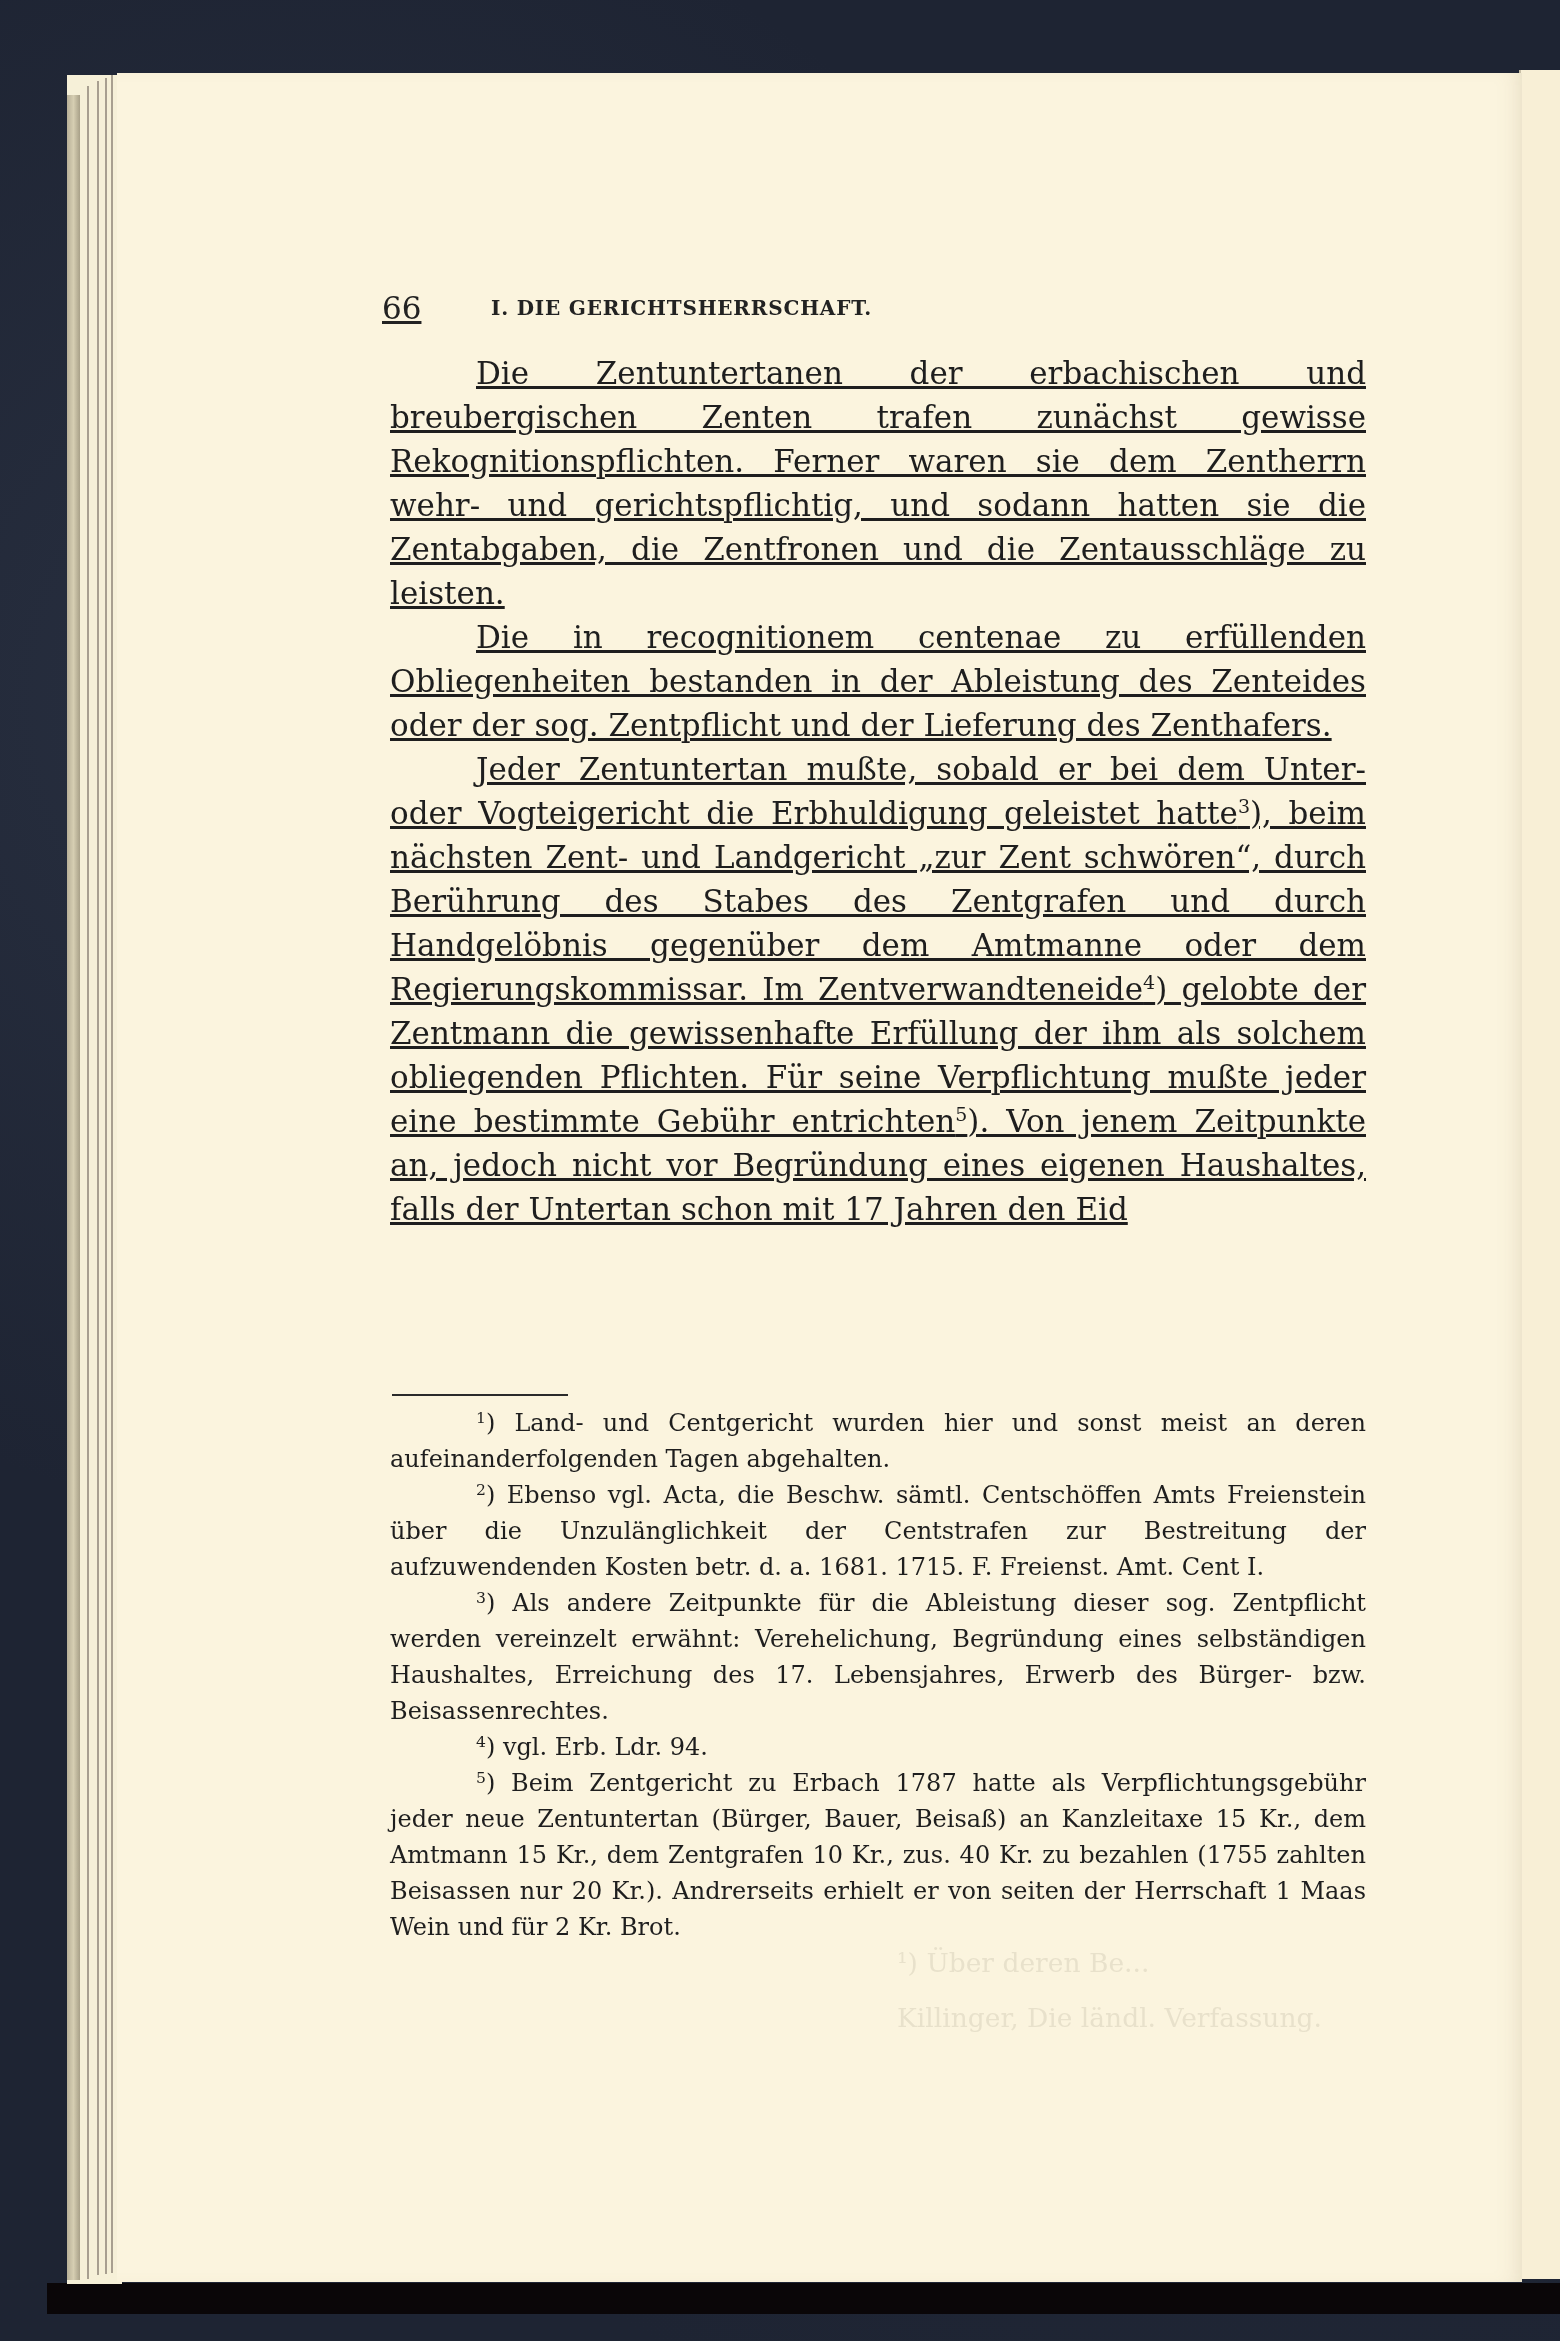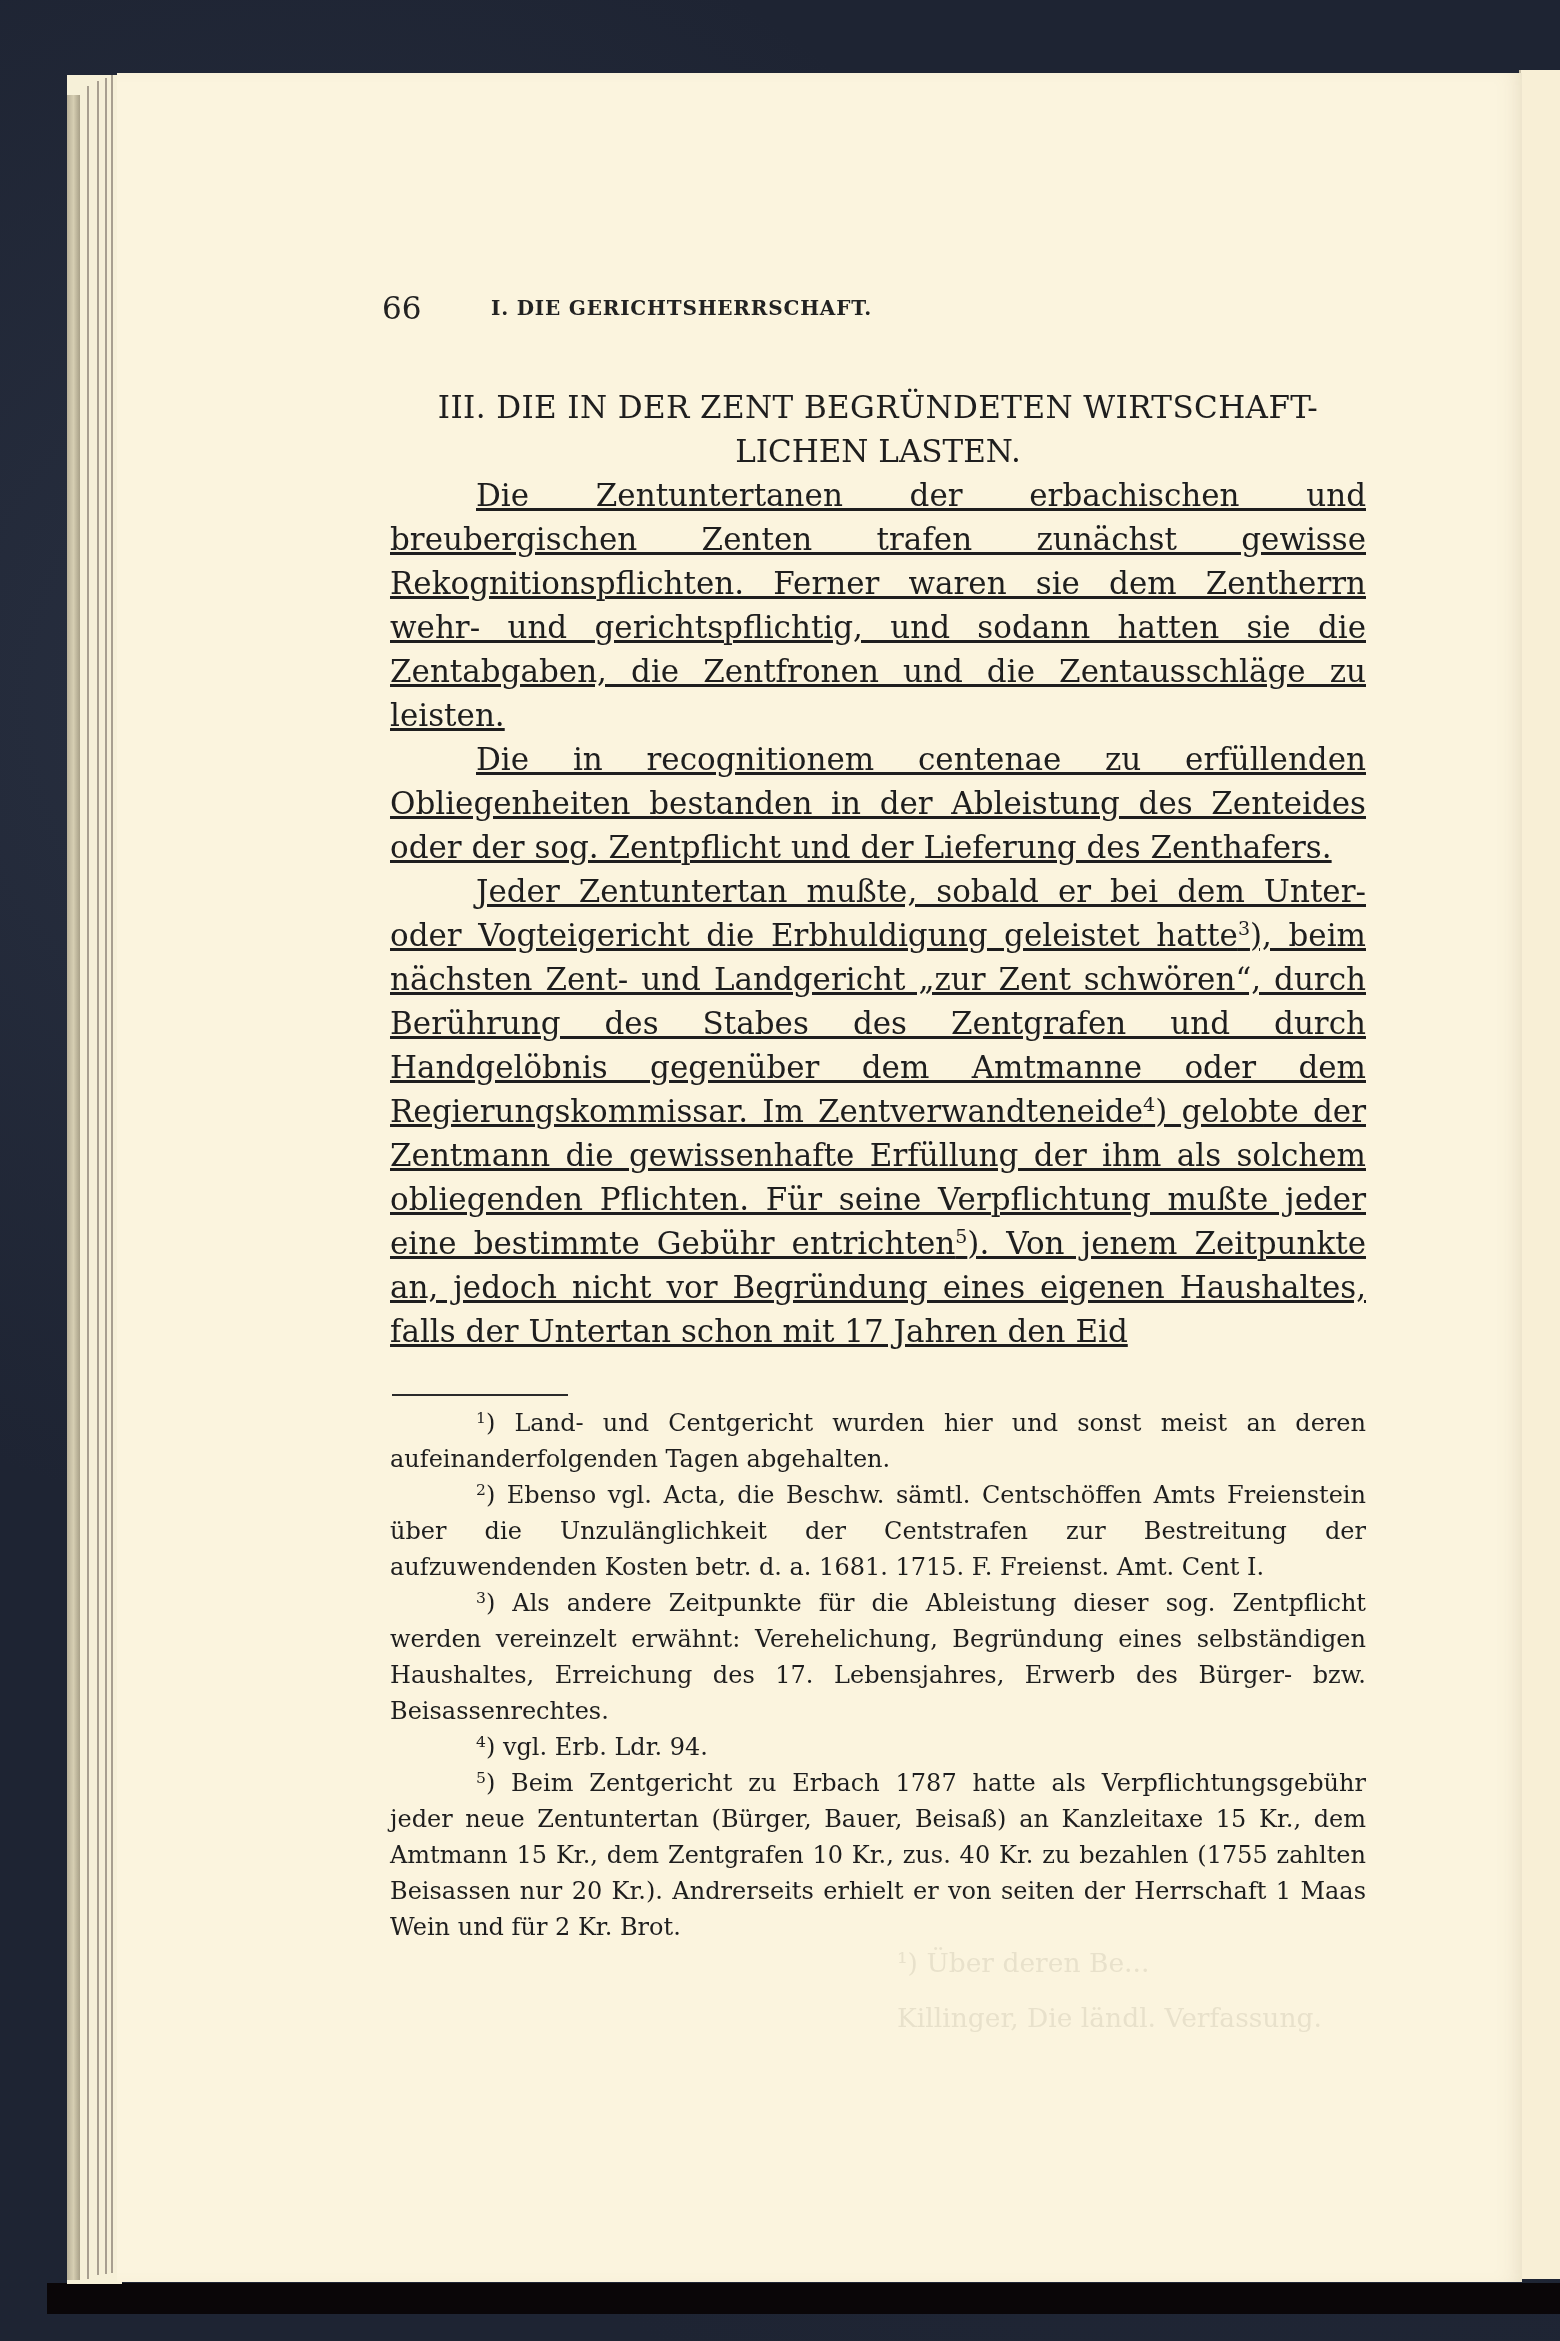--- a/index.html
+++ b/index.html
@@ -75,20 +75,21 @@
     top: 290px;
     width: 1046px;
     height: 39px;
   }
   .page-number {
     position: absolute;
     left: 0;
     top: 0;
     font-size: 31px;
     color: #222;
+    text-decoration: underline;
   }
   .chapter-title {
     position: absolute;
     left: 109px;
     top: 6.2px;
     font-size: 20px;
     letter-spacing: 0.8px;
     color: #222;
     font-weight: bold;
   }
@@ -176,24 +177,20 @@
   <div>Killinger, Die ländl. Verfassung.</div>
 </div>
 
 <div class="running-head">
   <span class="page-number">66</span>
   <span class="chapter-title">I. DIE GERICHTSHERRSCHAFT.</span>
 </div>
 
 <div class="text-block">
 
-  <div class="section-heading">
-    <div style="letter-spacing:0.4px;">III. DIE IN DER ZENT BEGRÜNDETEN WIRTSCHAFT-</div>
-    <div>LICHEN LASTEN.</div>
-  </div>
 
   <p class="indent">Die Zentuntertanen der erbachischen und breubergischen Zenten trafen zunächst gewisse Rekognitionspflichten. Ferner waren sie dem Zentherrn wehr- und gerichtspflichtig, und sodann hatten sie die Zentabgaben, die Zentfronen und die Zentausschläge zu leisten.</p>
   <p class="indent">Die in recognitionem centenae zu erfüllenden Obliegenheiten bestanden in der Ableistung des Zenteides oder der sog. Zentpflicht und der Lieferung des Zenthafers.</p>
   <p class="indent"><span>Jeder Zentuntertan mußte, sobald er bei dem Unter- oder Vogteigericht die Erbhuldigung geleistet hatte</span><sup>3</sup><span>), beim nächsten Zent- und Landgericht „zur Zent schwören“, durch Berührung des Stabes des Zentgrafen und durch Handgelöbnis gegenüber dem Amtmanne oder dem Regierungskommissar. Im Zentverwandteneide</span><sup>4</sup><span>) gelobte der Zentmann die gewissenhafte Erfüllung der ihm als solchem obliegenden Pflichten. Für seine Verpflichtung mußte jeder eine bestimmte Gebühr entrichten</span><sup>5</sup><span>). Von jenem Zeitpunkte an, jedoch nicht vor Begründung eines eigenen Haushaltes, falls der Untertan schon mit 17 Jahren den Eid</span></p>
 </div>
 
 <div class="footnote-rule"></div>
 
 <div class="footnotes">
   <p><span class="fn-mark">1</span><span>) Land- und Centgericht wurden hier und sonst meist an deren aufeinanderfolgenden Tagen abgehalten.</span></p>

